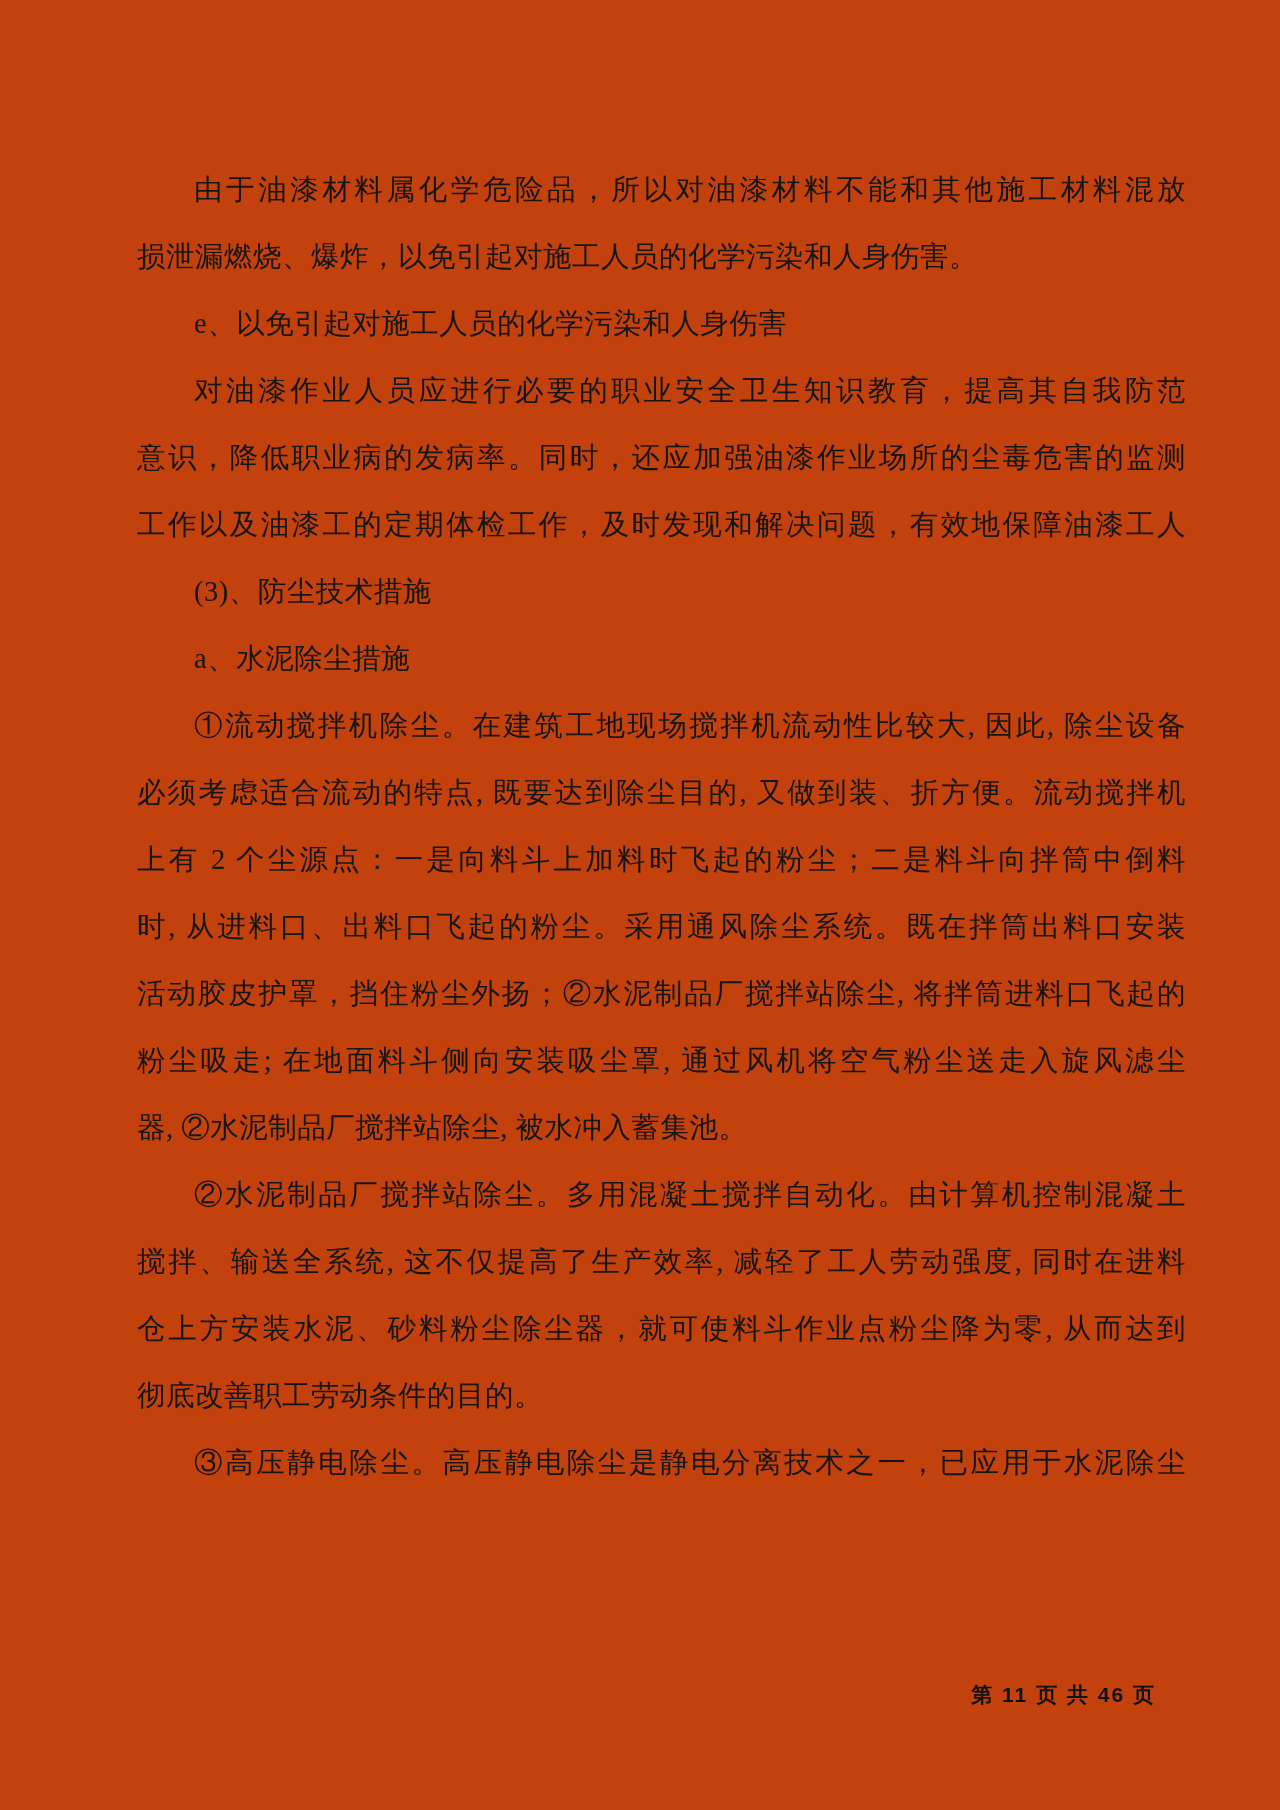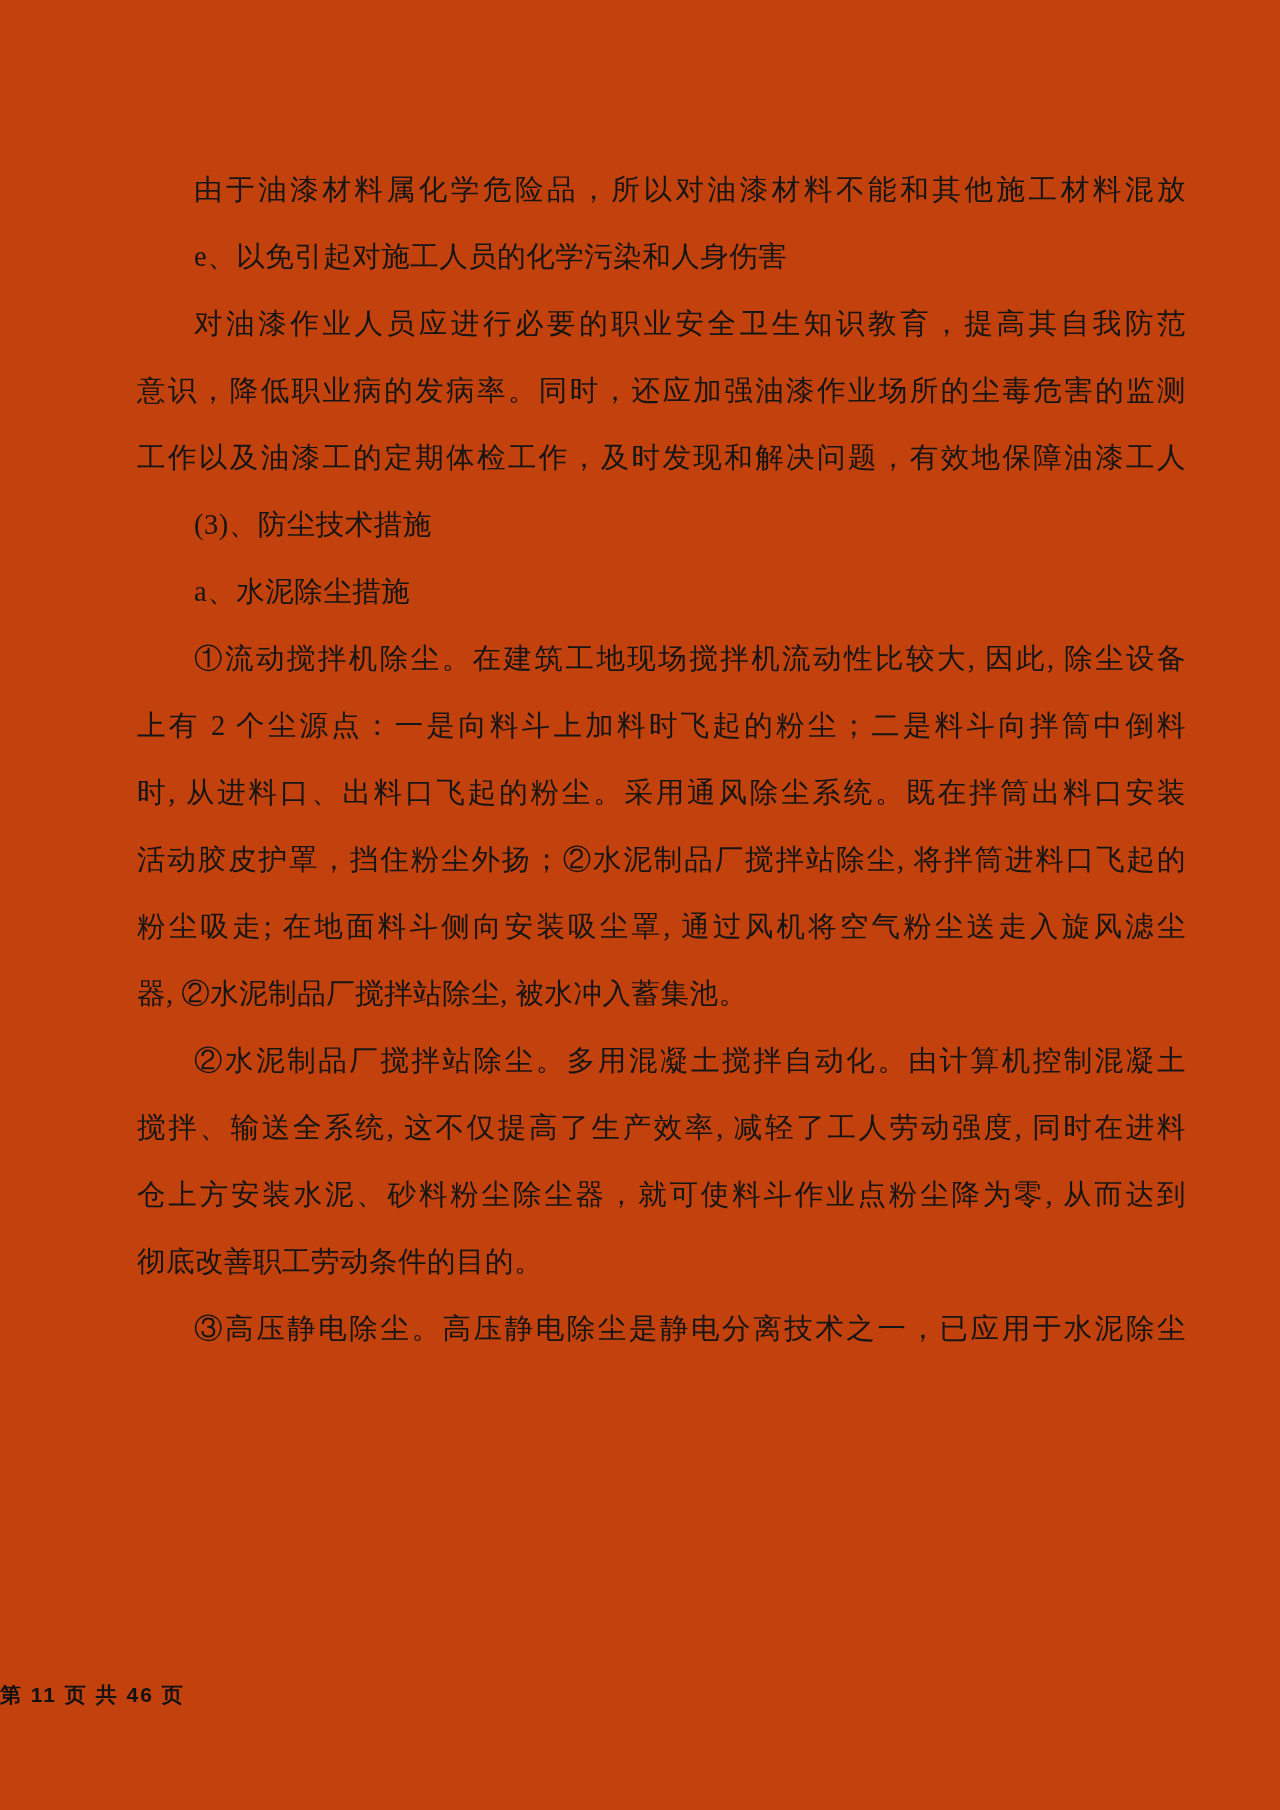--- a/index.html
+++ b/index.html
@@ -39,43 +39,45 @@
   }
   
   .line.indent {
     text-indent: 57px;
   }
   .footer {
     position: absolute;
     top: 1680px;
     left: 0;
     width: 1156px;
-    text-align: left;
+    text-align: right;
     font-family: "Liberation Sans", "DejaVu Sans", sans-serif;
     font-weight: bold;
     font-size: 21px;
     line-height: 30px;
     color: #111111;
     letter-spacing: 2px;
   }
 </style>
 </head>
 <body>
 
 <div class="page">
 
   <div class="content">
     <div class="line indent fill">由于油漆材料属化学危险品，所以对油漆材料不能和其他施工材料混放</div>
+    <div class="line">损泄漏燃烧、爆炸，以免引起对施工人员的化学污染和人身伤害。</div>
     <div class="line indent">e、以免引起对施工人员的化学污染和人身伤害</div>
     <div class="line indent fill">对油漆作业人员应进行必要的职业安全卫生知识教育，提高其自我防范</div>
     <div class="line fill">意识，降低职业病的发病率。同时，还应加强油漆作业场所的尘毒危害的监测</div>
     <div class="line fill">工作以及油漆工的定期体检工作，及时发现和解决问题，有效地保障油漆工人</div>
     <div class="line indent">(3)、防尘技术措施</div>
     <div class="line indent">a、水泥除尘措施</div>
     <div class="line indent fill">①流动搅拌机除尘。在建筑工地现场搅拌机流动性比较大, 因此, 除尘设备</div>
+    <div class="line fill">必须考虑适合流动的特点, 既要达到除尘目的, 又做到装、折方便。流动搅拌机</div>
     <div class="line fill">上有 2 个尘源点：一是向料斗上加料时飞起的粉尘；二是料斗向拌筒中倒料</div>
     <div class="line fill">时, 从进料口、出料口飞起的粉尘。采用通风除尘系统。既在拌筒出料口安装</div>
     <div class="line fill">活动胶皮护罩，挡住粉尘外扬；②水泥制品厂搅拌站除尘, 将拌筒进料口飞起的</div>
     <div class="line fill">粉尘吸走; 在地面料斗侧向安装吸尘罩, 通过风机将空气粉尘送走入旋风滤尘</div>
     <div class="line">器, ②水泥制品厂搅拌站除尘, 被水冲入蓄集池。</div>
     <div class="line indent fill">②水泥制品厂搅拌站除尘。多用混凝土搅拌自动化。由计算机控制混凝土</div>
     <div class="line fill">搅拌、输送全系统, 这不仅提高了生产效率, 减轻了工人劳动强度, 同时在进料</div>
     <div class="line fill">仓上方安装水泥、砂料粉尘除尘器，就可使料斗作业点粉尘降为零, 从而达到</div>
     <div class="line">彻底改善职工劳动条件的目的。</div>
     <div class="line indent fill">③高压静电除尘。高压静电除尘是静电分离技术之一，已应用于水泥除尘</div>

